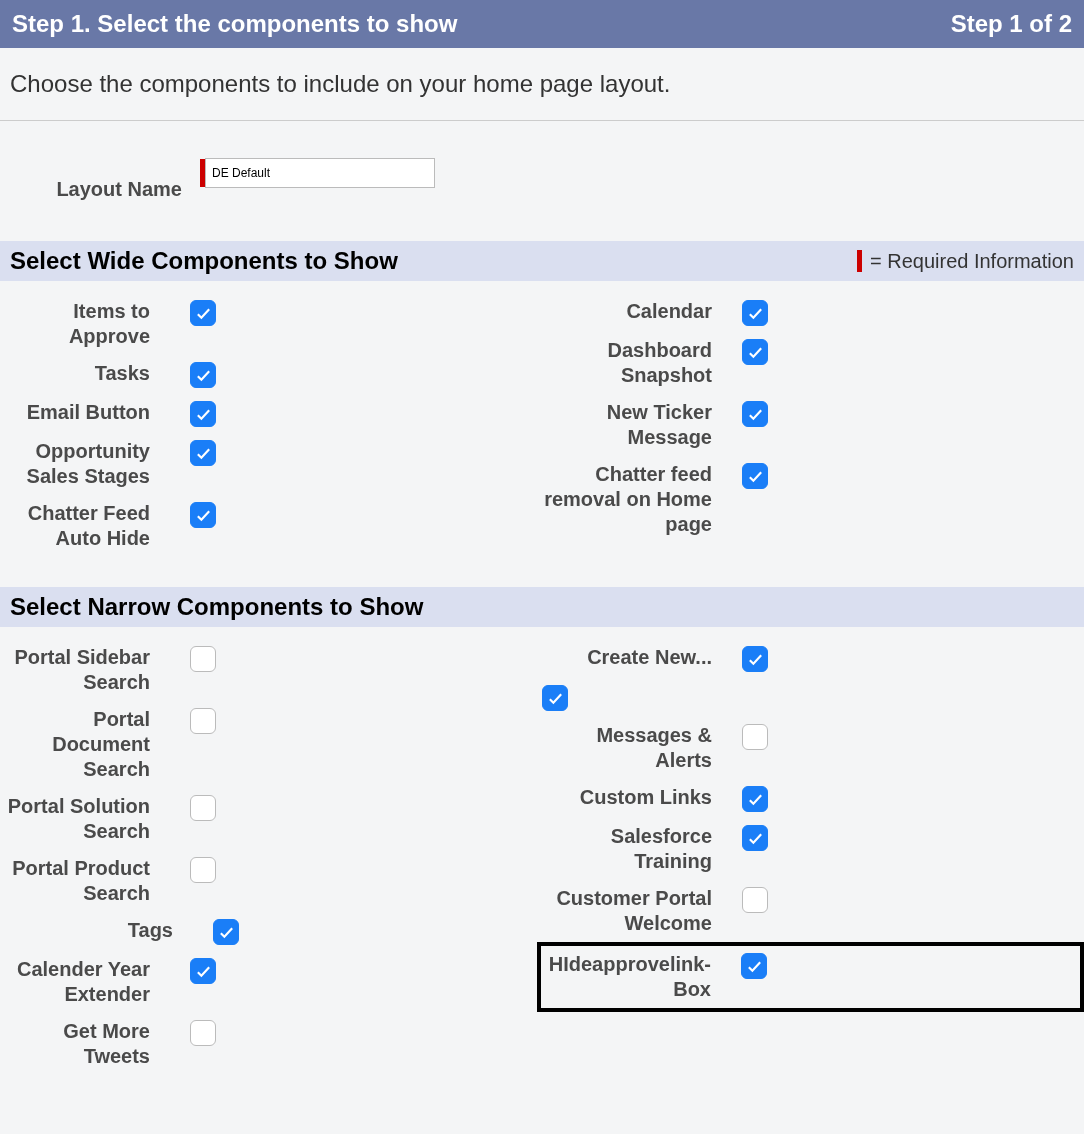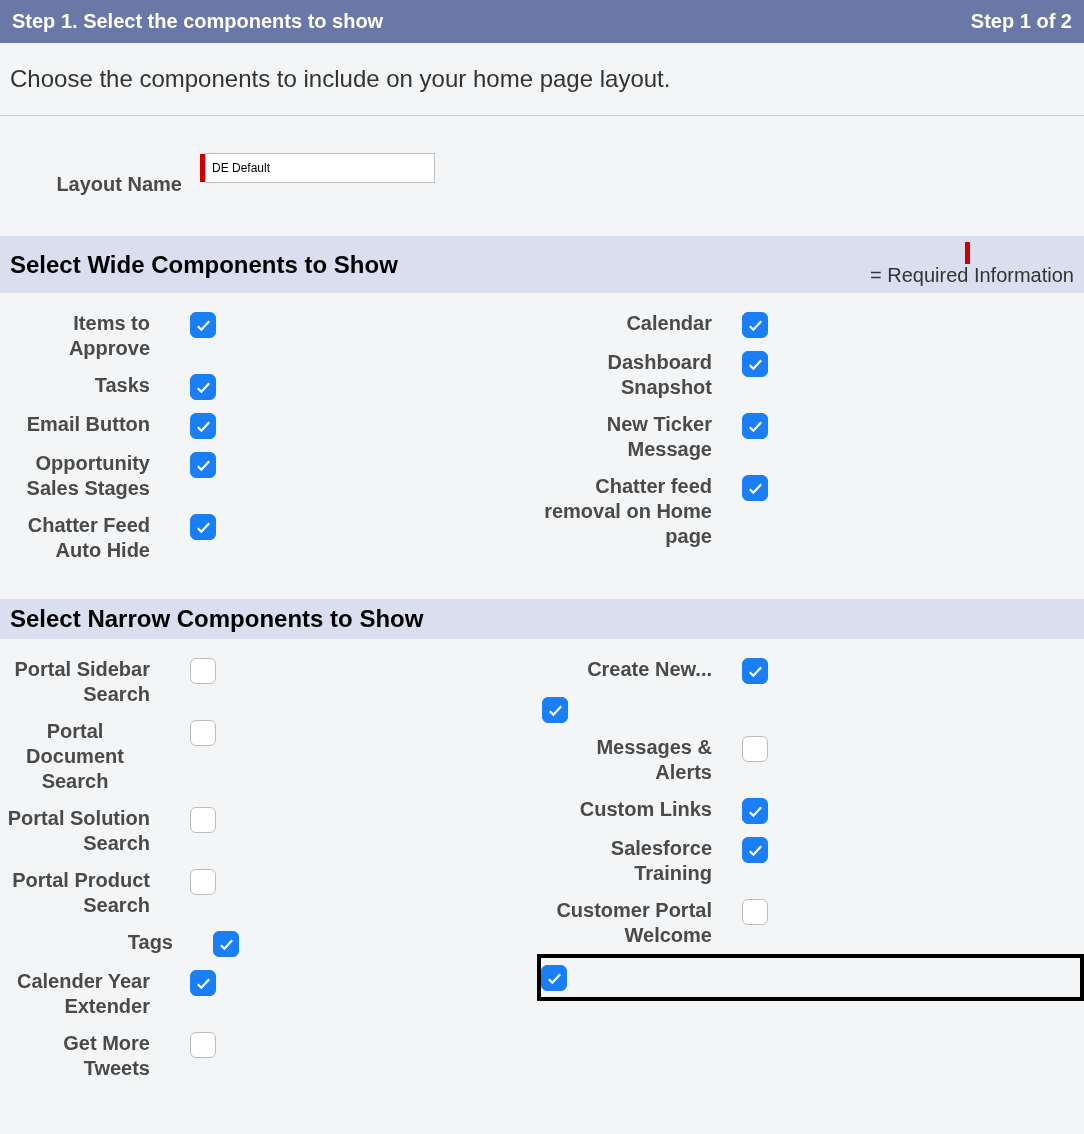--- a/index.html
+++ b/index.html
@@ -9,21 +9,21 @@
       width: 1084px;
       color: #333;
     }
     .step-header {
       background: #6978a7;
       color: #fff;
       display: flex;
       justify-content: space-between;
       align-items: center;
       padding: 10px 12px;
-      font-size: 20px;
+      font-size: 24px;
       font-weight: bold;
     }
     .instruction {
       padding: 22px 10px 22px 10px;
       font-size: 24px;
       color: #333;
       border-bottom: 1px solid #ccc;
     }
     .layout-name-row {
       display: flex;
@@ -64,21 +64,20 @@
     .section-title {
       font-size: 24px;
       font-weight: bold;
       color: #000;
     }
     .required-info {
       display: flex;
       align-items: center;
       font-size: 20px;
       color: #333;
-      flex-direction: column;
     }
     .required-info .required-bar {
       height: 22px;
       margin-right: 8px;
     }
     .components-grid {
       display: flex;
       padding: 12px 0 30px 0;
     }
     .col {
@@ -244,21 +243,21 @@
   <span class="section-title">Select Narrow Components to Show</span>
 </div>
 
 <div class="components-grid">
   <div class="col left" id="narrow-left">
       <div class="component-row">
     <div class="component-label" style="width:190px;">Portal Sidebar Search</div>
     <div class="checkbox unchecked"></div>
   </div>
       <div class="component-row">
-    <div class="component-label" style="width:190px;text-align:center;">Portal Document Search</div>
+    <div class="component-label" style="width:190px;">Portal Document Search</div>
     <div class="checkbox unchecked"></div>
   </div>
       <div class="component-row">
     <div class="component-label" style="width:190px;">Portal Solution Search</div>
     <div class="checkbox unchecked"></div>
   </div>
       <div class="component-row">
     <div class="component-label" style="width:190px;">Portal Product Search</div>
     <div class="checkbox unchecked"></div>
   </div>
@@ -317,20 +316,21 @@
           <svg viewBox="0 0 24 24">
             <polyline points="4,13 9,18 20,6"></polyline>
           </svg>
         </div>
   </div>
       <div class="component-row">
     <div class="component-label" style="width:200px;">Customer Portal Welcome</div>
     <div class="checkbox unchecked"></div>
   </div>
       <div class="highlight-box">
+    <div class="component-label" style="width:200px;">HIdeapprovelink-Box</div>
     <div class="checkbox checked">
           <svg viewBox="0 0 24 24">
             <polyline points="4,13 9,18 20,6"></polyline>
           </svg>
         </div>
   </div>
     </div>
 </div>
 
 </body></html>

